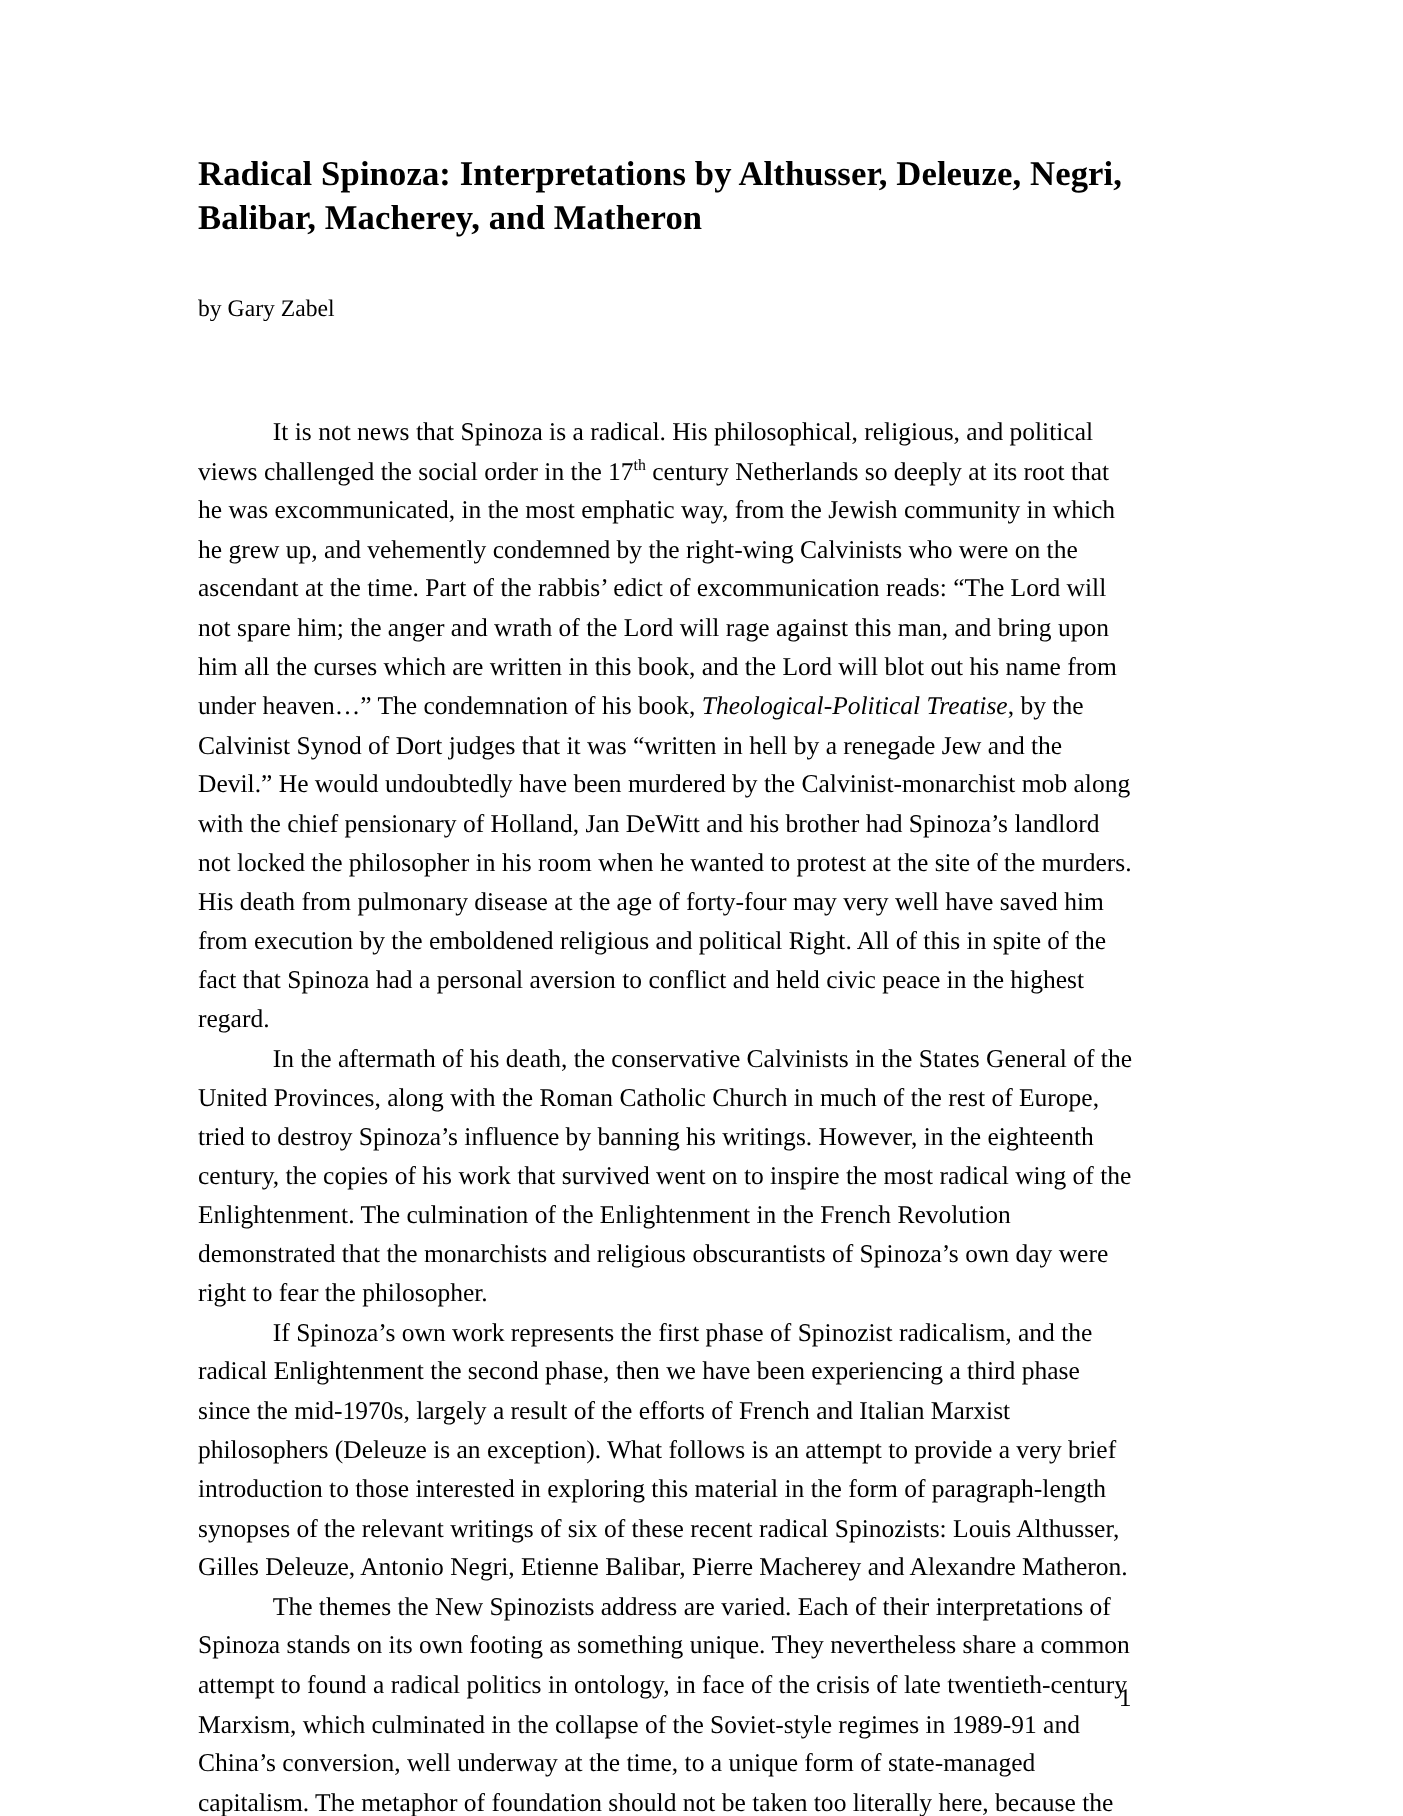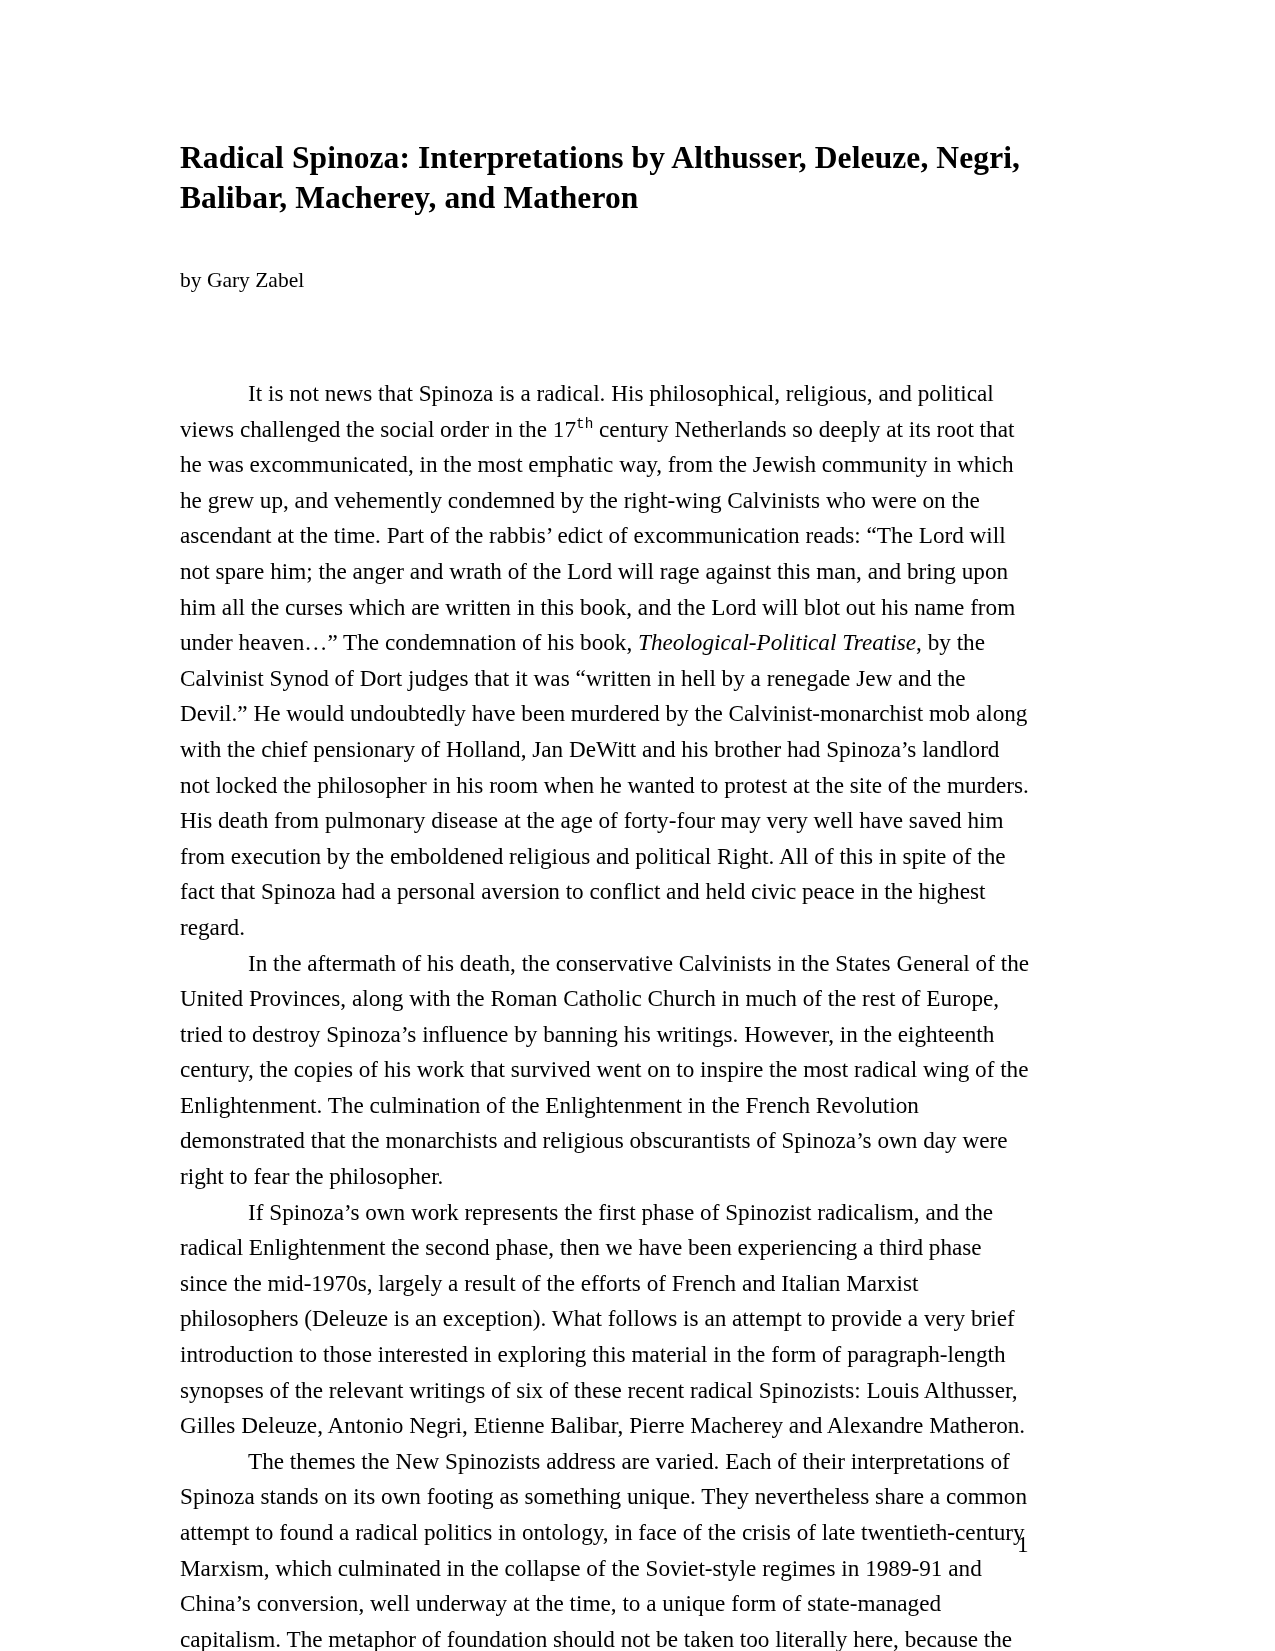--- a/index.html
+++ b/index.html
@@ -71,21 +71,20 @@
 
   .body-text p i {
     font-style: italic;
     margin-top: 26px;
   }
 
   sup {
     font-size: 0.62em;
     vertical-align: super;
     line-height: 0;
-    font-family: Liberation Mono, monospace;
   }
 
   .page-number {
     position: absolute;
     left: 1017px;
     top: 1533px;
     font-size: 23.2px;
     line-height: 1;
   }
 </style>

